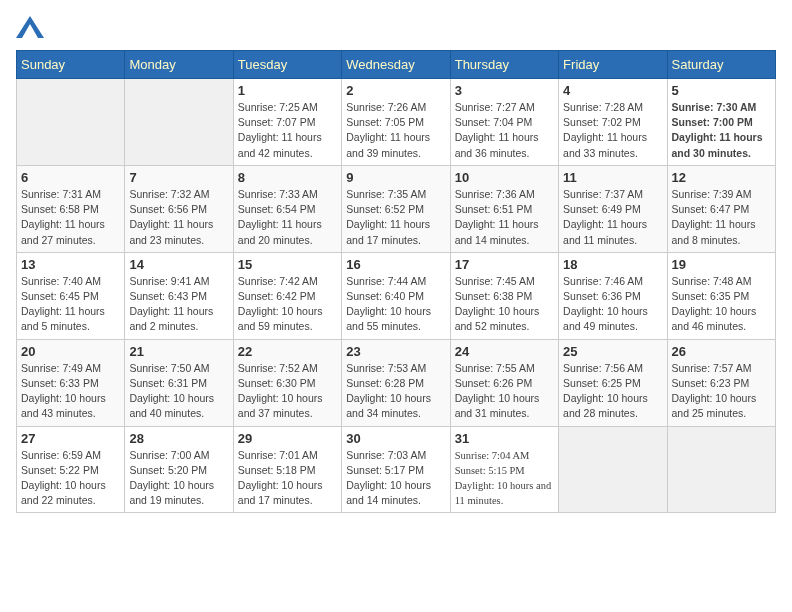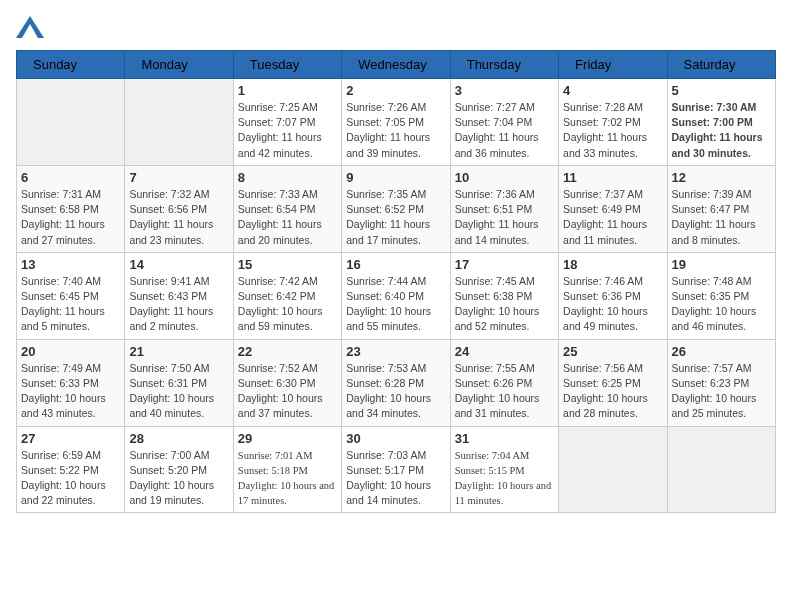--- a/index.html
+++ b/index.html
@@ -37,22 +37,22 @@
       font-size: 16px;
       color: #555;
     }
     table {
       width: 100%;
       border-collapse: collapse;
       font-size: 11px;
     }
     thead tr th {
       background-color: #2a6db5;
-      color: #000000;
-      padding: 6px 16px;
+      color: #fef9c3;
+      padding: 6px 4px;
       text-align: left;
       font-size: 13px;
       font-weight: normal;
       border: 1px solid #1a5a9a;
     }
     tbody tr td {
       border: 1px solid #ccc;
       vertical-align: top;
       padding: 4px;
       height: 82px;
@@ -284,21 +284,21 @@
 Daylight: 10 hours and 22 minutes.</div>
         </td>
         <td>
           <span class="day-number">28</span>
           <div class="day-info" style="white-space: pre-line;">Sunrise: 7:00 AM
 Sunset: 5:20 PM
 Daylight: 10 hours and 19 minutes.</div>
         </td>
         <td>
           <span class="day-number">29</span>
-          <div class="day-info" style="white-space: pre-line; font-family: Liberation Serif, serif;">Sunrise: 7:01 AM
+          <div class="day-info" style="white-space: pre-line;">Sunrise: 7:01 AM
 Sunset: 5:18 PM
 Daylight: 10 hours and 17 minutes.</div>
         </td>
         <td>
           <span class="day-number">30</span>
           <div class="day-info" style="white-space: pre-line;">Sunrise: 7:03 AM
 Sunset: 5:17 PM
 Daylight: 10 hours and 14 minutes.</div>
         </td>
         <td>

